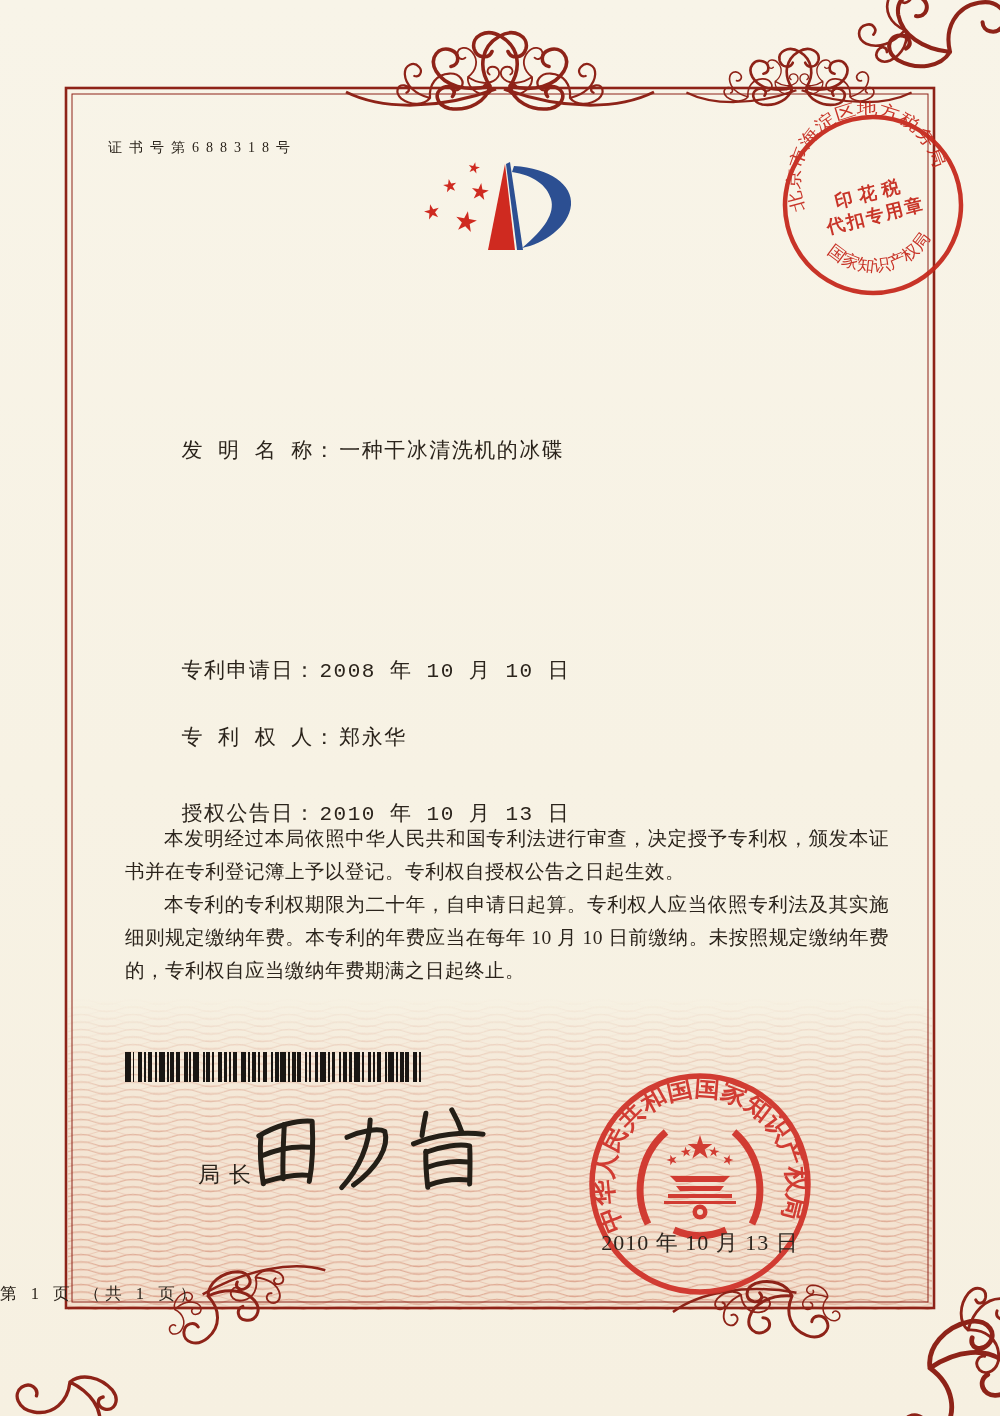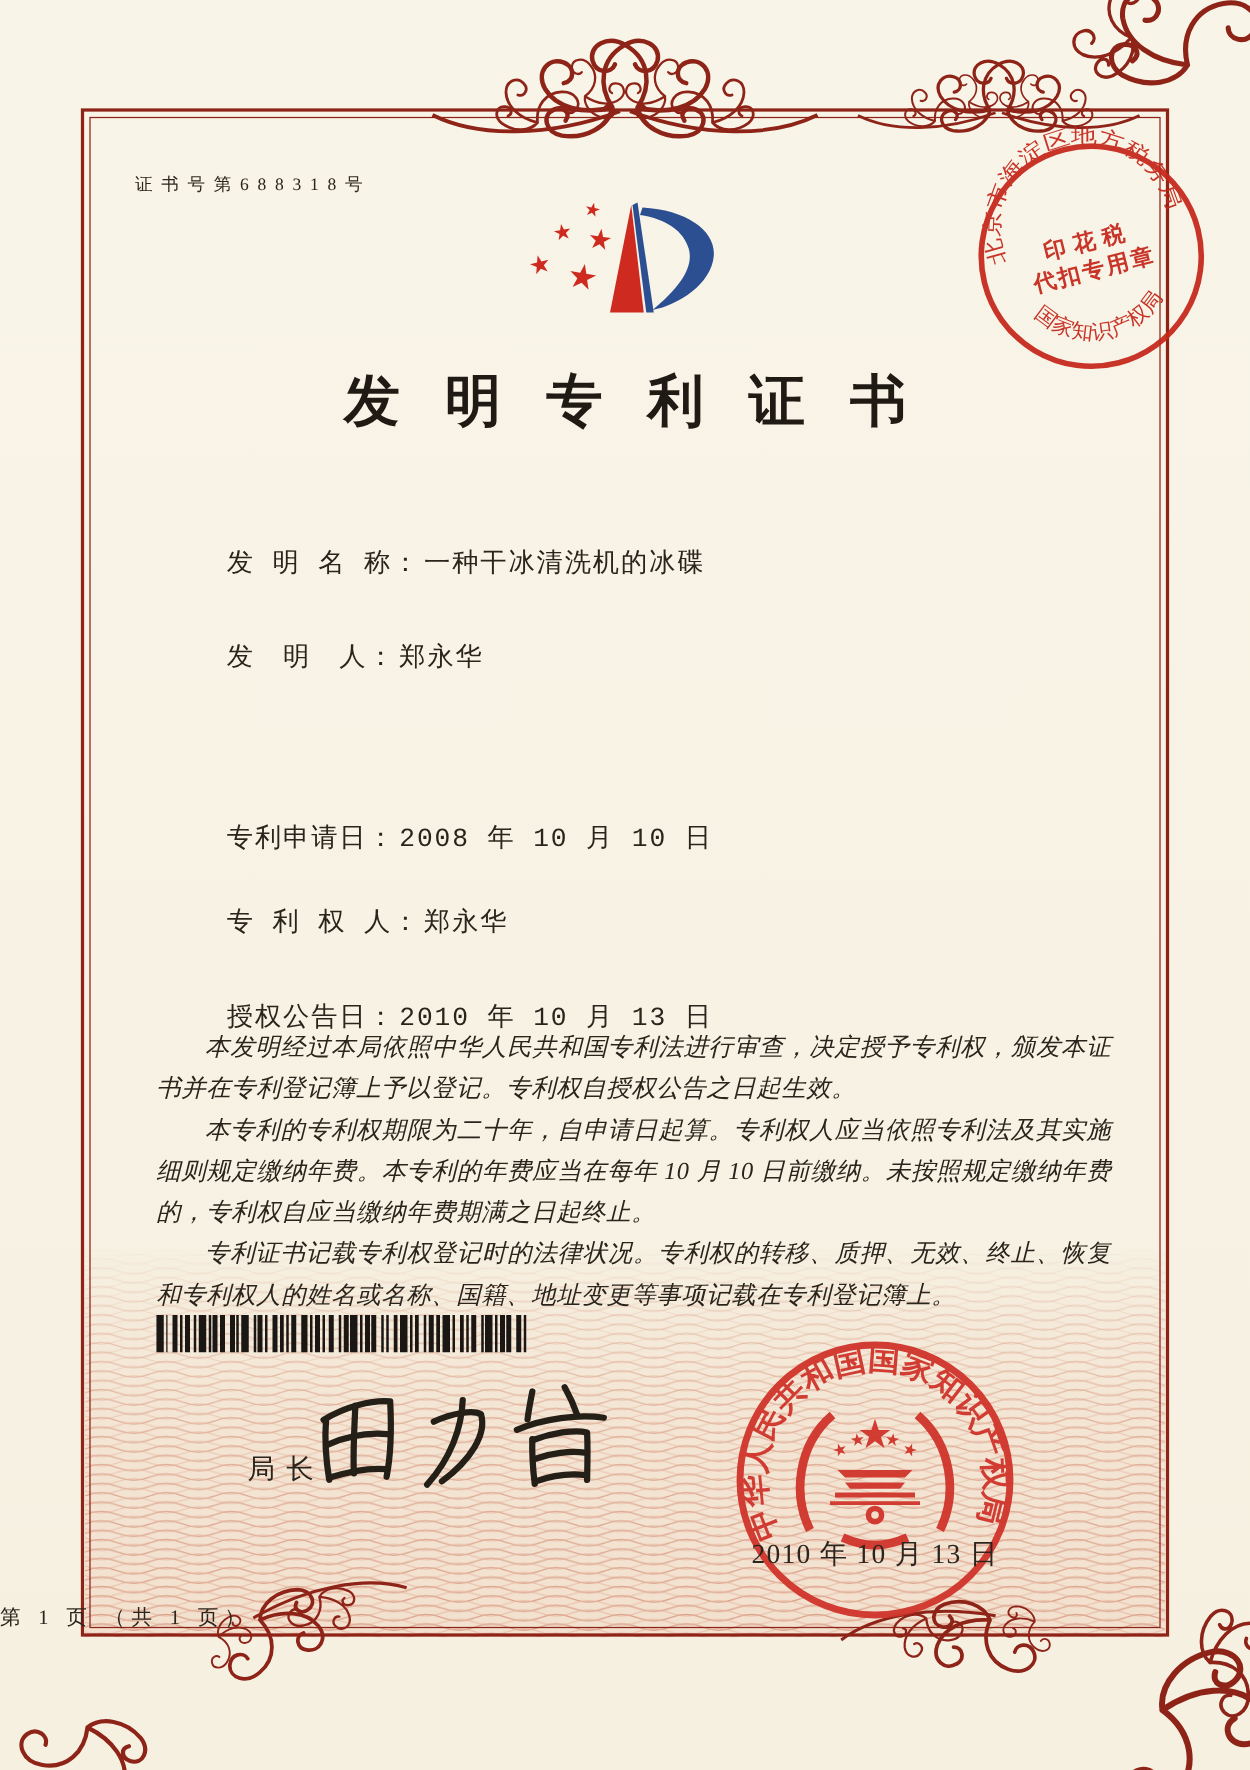--- a/index.html
+++ b/index.html
@@ -12,21 +12,21 @@
 
   .cert-no{position:absolute;left:108px;top:139px;font-size:14px;letter-spacing:7px;white-space:pre;}
   .title{position:absolute;left:0;right:0;top:291px;text-align:center;font-weight:bold;
          font-size:45px;letter-spacing:36px;text-indent:36px;color:#1f1a14;}
 
   .field{position:absolute;left:125px;font-size:21px;letter-spacing:1.5px;white-space:pre;font-family:Liberation Mono, monospace;}
   .f0{top:413px}.f1{top:488px}.f2{top:560px}.f3{top:633px}.f4{top:700px}.f5{top:776px}
   .field .value{margin-left:3px;}
 
   .paras{position:absolute;left:125px;width:764px;top:822px;font-size:19.5px;line-height:33px;
-         letter-spacing:.5px;text-align:justify;font-style:italic;}
+         letter-spacing:.5px;text-align:justify;}
   .paras p{margin:0;text-indent:2em;}
 
   #barcode{position:absolute;left:125px;top:1052px;width:298px;height:30px;display:flex;overflow:hidden;}
   #barcode span{display:block;height:100%;flex:0 0 auto;}
 
   .sig-title{position:absolute;left:198px;top:1160px;font-size:22px;letter-spacing:9px;}
   .signature-svg{position:absolute;left:248px;top:1100px;}
   .sr{position:absolute;width:1px;height:1px;overflow:hidden;clip:rect(0 0 0 0);white-space:nowrap;}
 
   .waves-svg{position:absolute;left:68px;top:998px;}
@@ -132,42 +132,37 @@
         <textPath href="#tsTop">北京市海淀区地方税务局</textPath>
       </text>
       <text x="0" y="-6" text-anchor="middle" font-size="18" font-weight="bold" letter-spacing="6">印花税</text>
       <text x="0" y="17" text-anchor="middle" font-size="18" font-weight="bold" letter-spacing="2">代扣专用章</text>
       <text font-size="16.5" textLength="120" lengthAdjust="spacingAndGlyphs">
         <textPath href="#tsBot" startOffset="8">国家知识产权局</textPath>
       </text>
     </g>
   </svg>
 
-  <div class="title z3">发明专利证书</div>
 
   <div class="field f0 z3">
     <span class="label">发 明 名 称：</span><span class="value">一种干冰清洗机的冰碟</span>
-  </div>
-  <div class="field f1 z3">
-    <span class="label">发　明　人：</span><span class="value">郑永华</span>
   </div>
   <div class="field f3 z3">
     <span class="label">专利申请日：</span><span class="value">2008 年 10 月 10 日</span>
   </div>
   <div class="field f4 z3">
     <span class="label">专 利 权 人：</span><span class="value">郑永华</span>
   </div>
   <div class="field f5 z3">
     <span class="label">授权公告日：</span><span class="value">2010 年 10 月 13 日</span>
   </div>
 
   <div class="paras z3">
     <p>本发明经过本局依照中华人民共和国专利法进行审查，决定授予专利权，颁发本证书并在专利登记簿上予以登记。专利权自授权公告之日起生效。</p>
     <p>本专利的专利权期限为二十年，自申请日起算。专利权人应当依照专利法及其实施细则规定缴纳年费。本专利的年费应当在每年 10 月 10 日前缴纳。未按照规定缴纳年费的，专利权自应当缴纳年费期满之日起终止。</p>
-    <p>专利证书记载专利权登记时的法律状况。专利权的转移、质押、无效、终止、恢复和专利权人的姓名或名称、国籍、地址变更等事项记载在专利登记簿上。</p>
   </div>
 
   <div id="barcode" class="z3">
       <span style="width: 5.7px; background: rgb(25, 22, 19);"></span>
       <span style="width: 1.9px; background: transparent;"></span>
       <span style="width: 1.9px; background: rgb(25, 22, 19);"></span>
       <span style="width: 3.8px; background: transparent;"></span>
       <span style="width: 3.8px; background: rgb(25, 22, 19);"></span>
       <span style="width: 1.9px; background: transparent;"></span>
       <span style="width: 1.9px; background: rgb(25, 22, 19);"></span>

